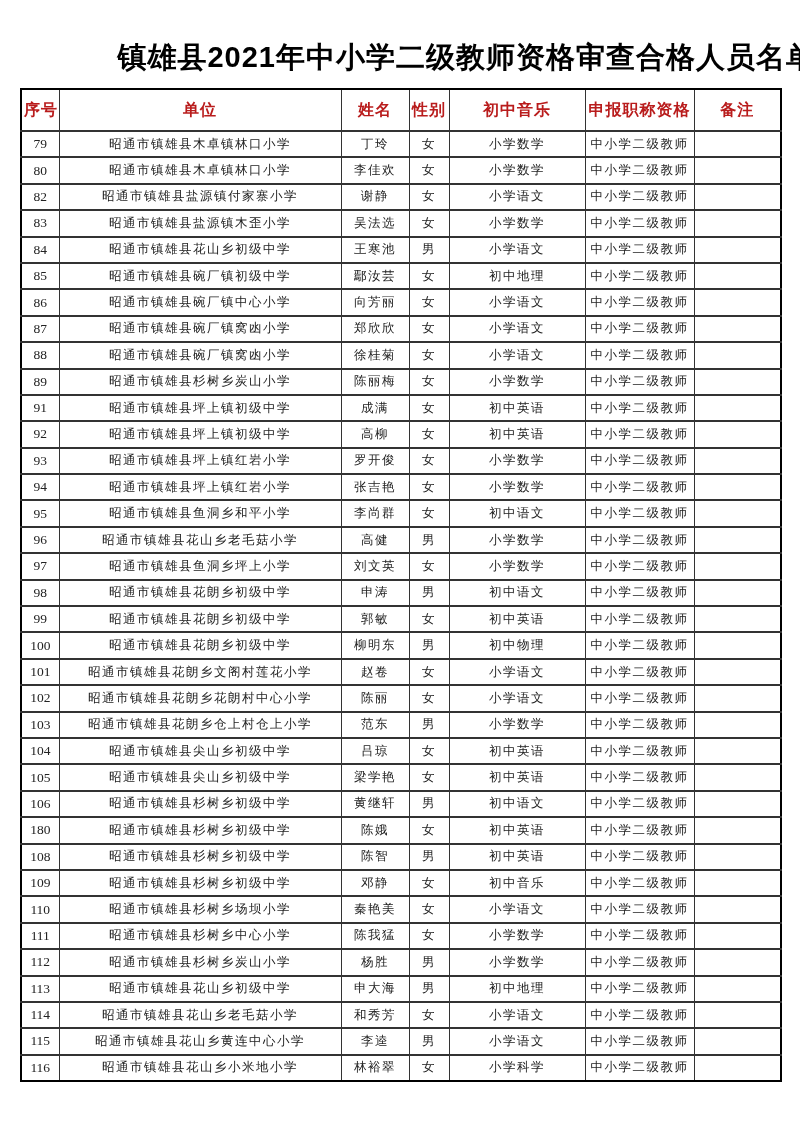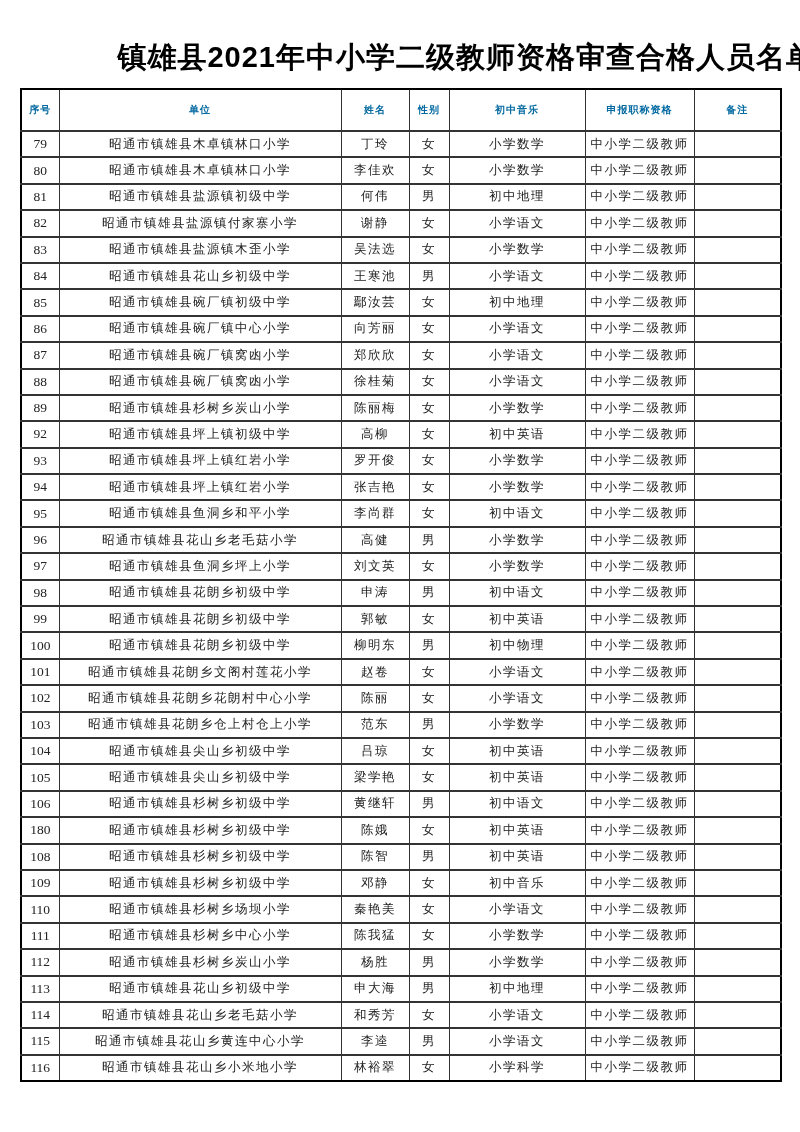--- a/index.html
+++ b/index.html
@@ -43,24 +43,24 @@
     overflow: hidden;
     white-space: nowrap;
   }
   table.roster {
     border: 2px solid #000000;
   }
   table.roster th {
     height: 40px;
     font-family: "Liberation Sans", "DejaVu Sans", sans-serif;
     font-weight: 700;
-    font-size: 10px;
+    font-size: 16px;
     letter-spacing: 1px;
     border-bottom-width: 2px;
-    color: #0369a1;
+    color: #b91c1c;
     margin-top: 40px;
   }
   table.roster td {
     height: 24.4px;
     font-size: 12.5px;
     letter-spacing: 1.5px;
     color: #222222;
     border-top-width: 2px;
   }
   table.roster td.num-cell {
@@ -109,29 +109,20 @@
       <tr>
         <td class="num-cell">80</td>
         <td>昭通市镇雄县木卓镇林口小学</td>
         <td>李佳欢</td>
         <td>女</td>
         <td>小学数学</td>
         <td>中小学二级教师</td>
         <td></td>
       </tr>
       <tr>
-        <td class="num-cell">81</td>
-        <td>昭通市镇雄县盐源镇初级中学</td>
-        <td>何伟</td>
-        <td>男</td>
-        <td>初中地理</td>
-        <td>中小学二级教师</td>
-        <td></td>
-      </tr>
-      <tr>
         <td class="num-cell">82</td>
         <td>昭通市镇雄县盐源镇付家寨小学</td>
         <td>谢静</td>
         <td>女</td>
         <td>小学语文</td>
         <td>中小学二级教师</td>
         <td></td>
       </tr>
       <tr>
         <td class="num-cell">83</td>
@@ -186,20 +177,29 @@
         <td>小学语文</td>
         <td>中小学二级教师</td>
         <td></td>
       </tr>
       <tr>
         <td class="num-cell">89</td>
         <td>昭通市镇雄县杉树乡炭山小学</td>
         <td>陈丽梅</td>
         <td>女</td>
         <td>小学数学</td>
+        <td>中小学二级教师</td>
+        <td></td>
+      </tr>
+      <tr>
+        <td class="num-cell">91</td>
+        <td>昭通市镇雄县坪上镇初级中学</td>
+        <td>成满</td>
+        <td>女</td>
+        <td>初中英语</td>
         <td>中小学二级教师</td>
         <td></td>
       </tr>
       <tr>
         <td class="num-cell">92</td>
         <td>昭通市镇雄县坪上镇初级中学</td>
         <td>高柳</td>
         <td>女</td>
         <td>初中英语</td>
         <td>中小学二级教师</td>

